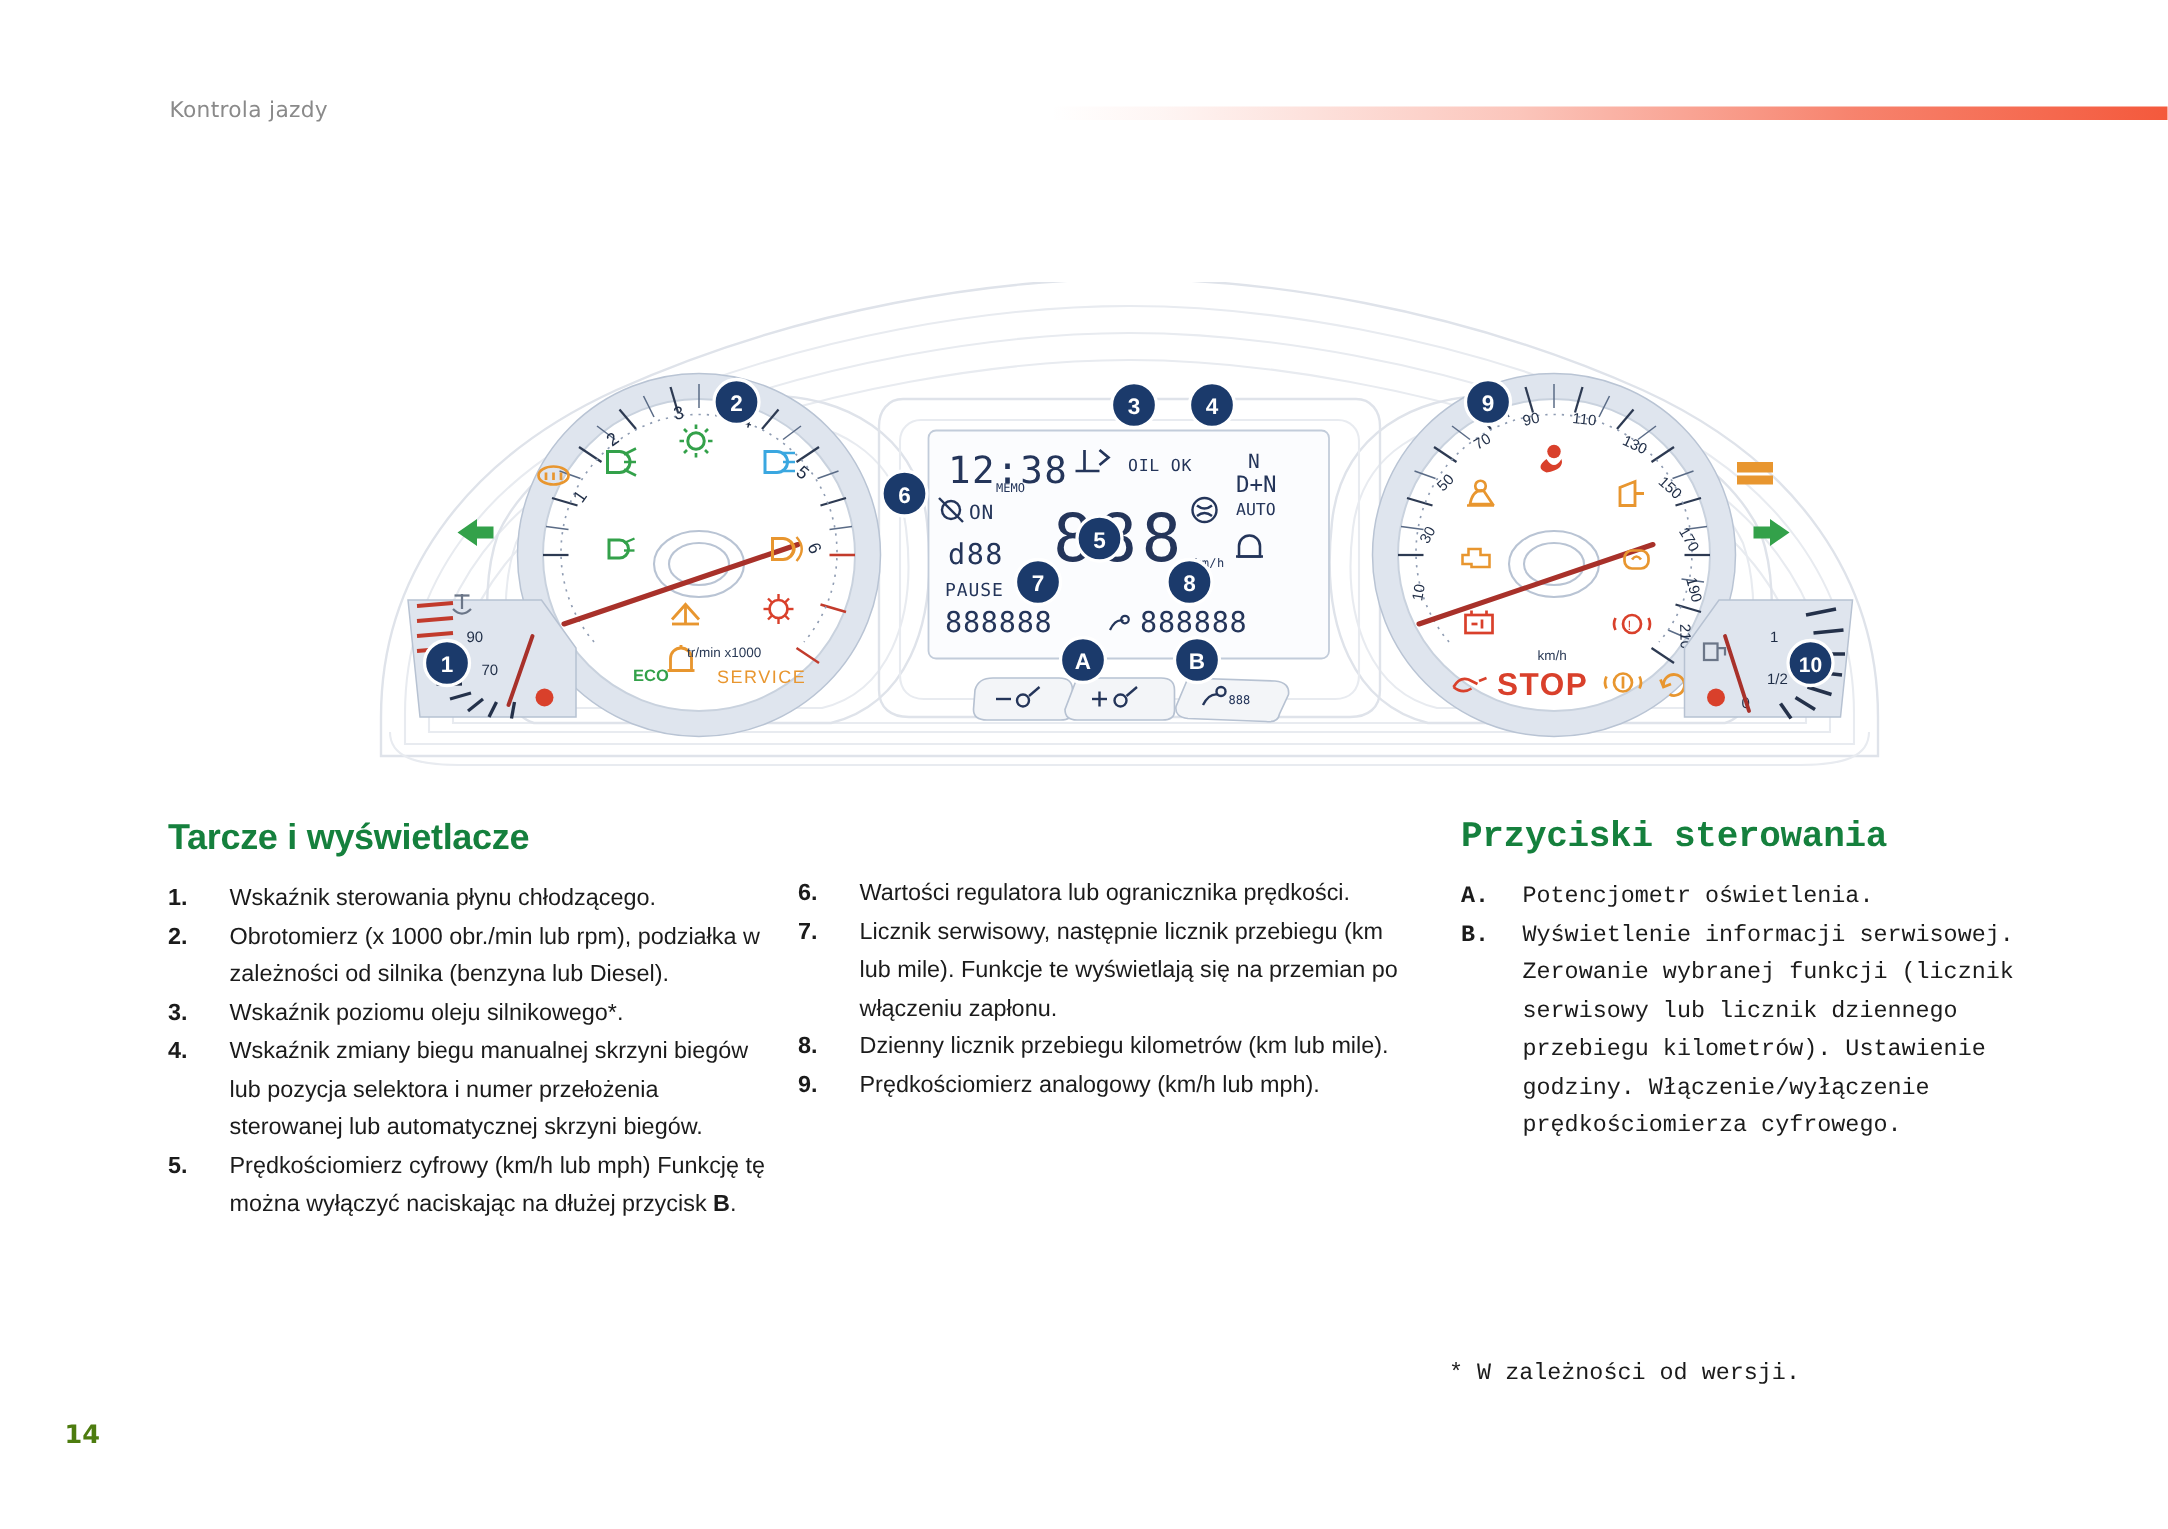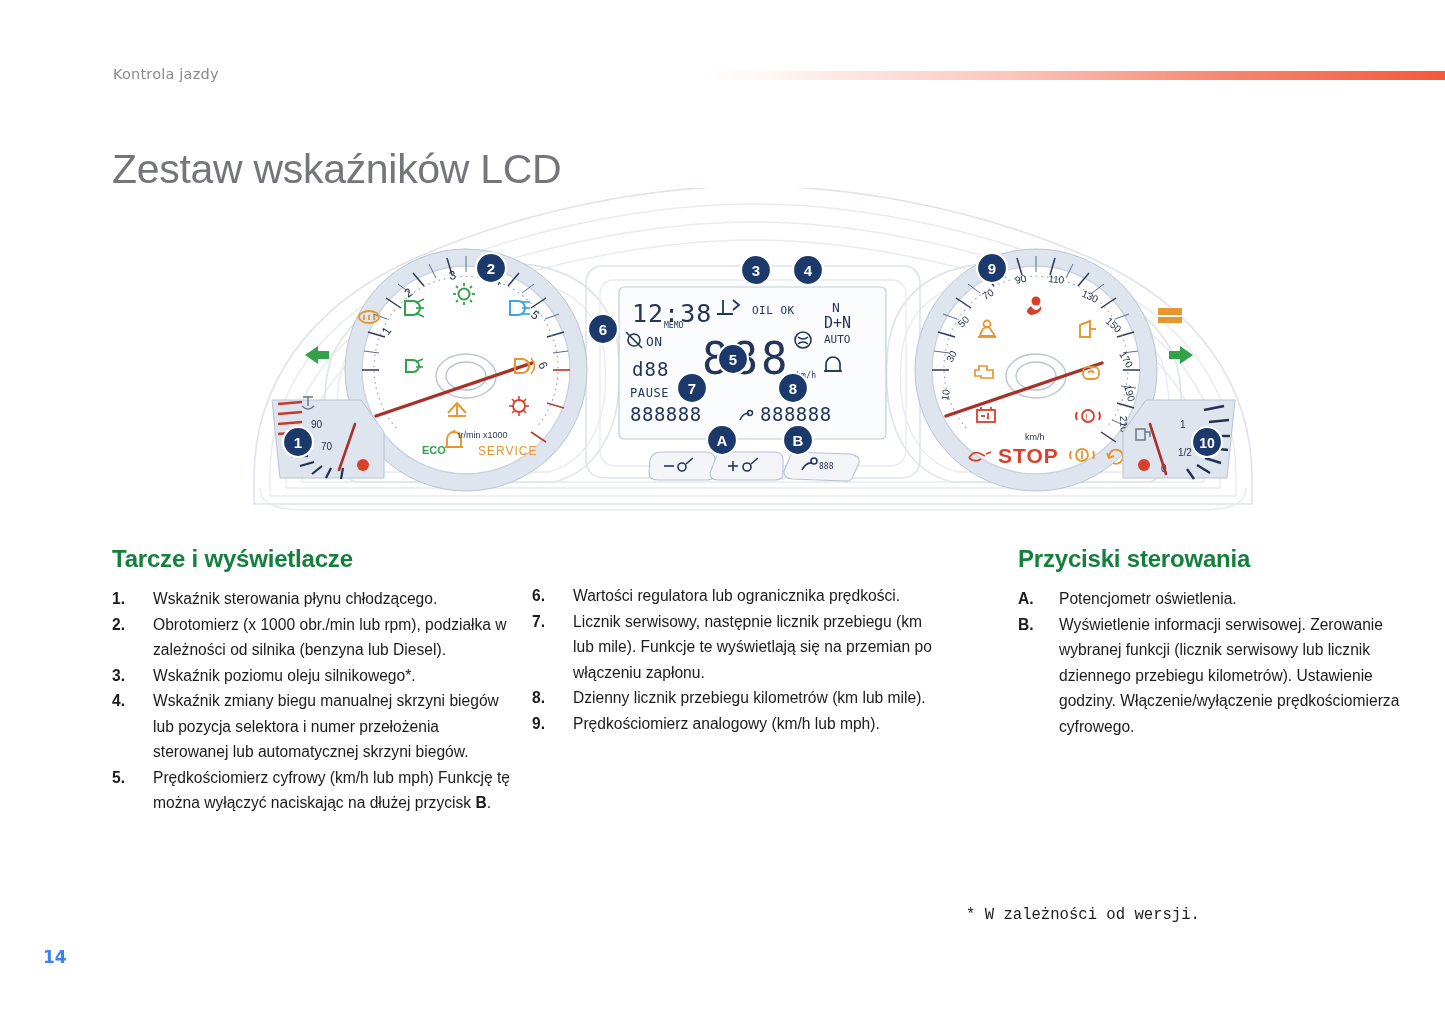--- a/index.html
+++ b/index.html
@@ -35,21 +35,21 @@
   
   .figure{
     position:absolute; left:236px; top:188px; width:1035px; height:330px;
   }
   .figure svg{display:block;width:100%;height:100%;}
 
   
   .col{position:absolute;}
   .col-a{left:112px; top:545px; width:400px;}
   .col-b{left:532px; top:583px; width:412px;}
-  .col-c{left:1018px; top:545px; width:412px;}
+  .col-c{left:974px; top:545px; width:412px;font-family:Liberation Mono, monospace;}
 
   .sec-title{
     font-size:24px;font-weight:700;color:#15803d;margin:0 0 13px 0;letter-spacing:-.2px;
   }
   ul.items{list-style:none;margin:0;padding:0;}
   ul.items li{
     position:relative; padding-left:41px; margin-bottom:0px;
     font-size:15.6px; line-height:25.5px; color:#1b1b1b;
   }
   ul.items li .marker{
@@ -59,36 +59,35 @@
   ul.items li .marker.wide{width:36px;}
   ul.items li p{margin:0;}
   ul.items li p b{font-weight:700;}
 
   .footnote{
     position:absolute; left:966px; top:906px;
     font-size:15.6px; color:#1b1b1b;font-family:Liberation Mono, monospace;
   }
   .pagenum{
     position:absolute; left:43px; top:947px;
-    font-size:17px; font-weight:700; color:#3b82f6;
+    font-size:17px; font-weight:700; color:#4d7c0f;
     font-family:"DejaVu Sans", sans-serif;
   }
 
   
 </style>
 </head>
 <body>
 
 <div class="page">
 
   <div class="topbar">
     <div class="rule"></div>
   </div>
   <div class="breadcrumb">Kontrola jazdy</div>
-  <h1 class="page-title">Zestaw wskaźników LCD</h1>
 
   <div class="figure">
     <svg viewBox="0 0 1035 330" xmlns="http://www.w3.org/2000/svg">
       <defs>
         <style>
           .o{fill:none;stroke:#dfe3ea;stroke-width:1.6;}
           .o2{fill:none;stroke:#e8ebf0;stroke-width:1.4;}
           .dial{fill:#ffffff;stroke:#c9d2de;stroke-width:1.3;}
           .ring{fill:#dfe5ee;stroke:#b9c4d4;stroke-width:1;}
           .tk{stroke:#2d3a52;stroke-width:1.5;}

